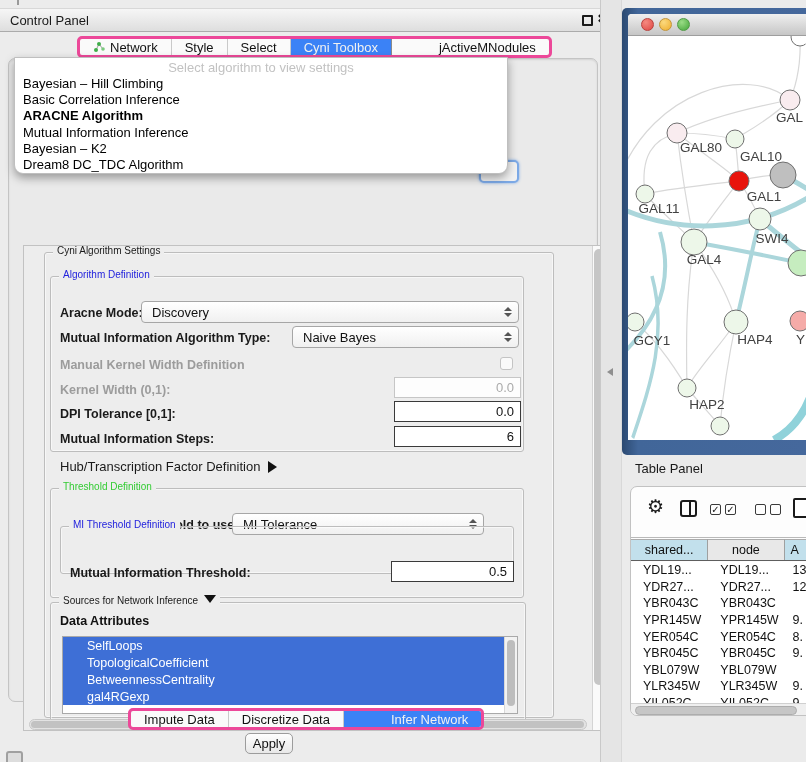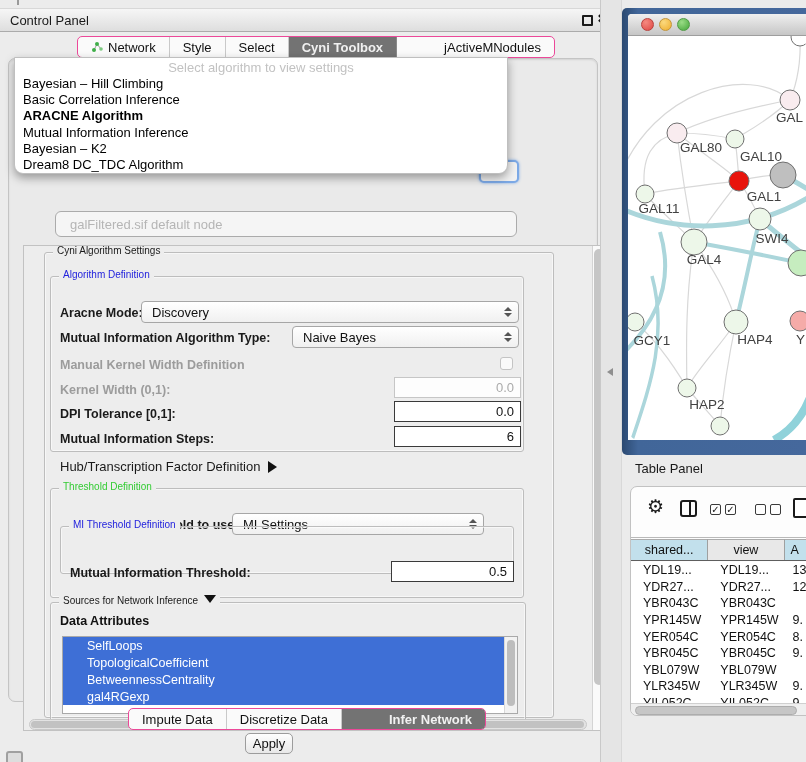--- a/index.html
+++ b/index.html
@@ -9,25 +9,25 @@
   
   #control-panel { position:absolute; left:0; top:0; width:600px; height:762px; background:#ECECEC; }
   #cp-titlebar { position:absolute; left:0; top:8px; width:600px; height:24px;
     background:linear-gradient(#F6F6F6,#DEDEDE); border-top:1px solid #D8D8D8; border-bottom:1px solid #ABABAB; }
   #cp-title { position:absolute; left:10px; top:4px; font-size:13px; color:#1A1A1A; }
   #float-btn { position:absolute; left:582px; top:6px; width:11px; height:11px; border:2px solid #1A1A1A; border-radius:1px; }
   #close-btn { position:absolute; left:597px; top:2px; font-size:13px; font-weight:bold; color:#111; }
   #corner-tick { position:absolute; left:17px; top:0; width:2px; height:5px; background:#9A9A9A; }
 
   .tab-strip { position:absolute; display:flex; height:22px; background:#FAFAFA;
-    border:1px solid #ec4899; border-radius:5px; overflow:hidden; }
+    border:3px solid #ec4899; border-radius:5px; overflow:hidden; }
   .tab { display:flex; align-items:center; padding:0 13px; font-size:13px; color:#111;
     border-right:1px solid #C9C9C9; background:transparent; white-space:nowrap; }
   .tab:last-child { border-right:none;padding-left:47px; }
-  .tab.selected { background:#737373; color:#F1F1F1; border-right-color:#8A8A8A;font-weight:bold; }
+  .tab.selected { background:#3b82f6; color:#F1F1F1; border-right-color:#8A8A8A; }
   .tab .ticon { margin-right:5px; display:inline-block; width:12px; height:12px; }
   #top-tabs { left:77px; top:36px; }
   #bottom-tabs { left:128px; top:708px; }
 
   #inner-panel { position:absolute; left:8px; top:58px; width:590px; height:644px;
     background:#EAEAEA; border:1px solid #C4C4C4; border-radius:7px;
     box-shadow:inset 0 1px 2px rgba(0,0,0,0.10); }
 
   
   #settings-pane { position:absolute; left:14px; top:186px; width:584px; height:486px;
@@ -178,21 +178,20 @@
         <span>Cyni Toolbox</span>
       </div>
       <div class="tab">
         <span>jActiveMNodules</span>
       </div>
     </div>
 
   <div id="inner-panel">
 
     <div id="bg-focus-combo"></div>
-    <div id="bg-combo">galFiltered.sif default node</div>
 
     <div id="settings-pane">
 
       <div class="group" id="settings-group" style="left:20px; top:6px; width:510px; height:466px;">
         <span class="legend">Cyni Algorithm Settings</span>
       </div>
 
       <div class="group" style="left:26px; top:30px; width:474px; height:176px;">
         <span class="legend blue">Algorithm Definition</span>
       </div>
@@ -223,21 +222,21 @@
 
       <div id="hub-row" style="top:213px;">
         <span>Hub/Transcription Factor Definition</span><span class="tri-right"></span>
       </div>
 
       <div class="group" style="left:26px; top:242px; width:474px; height:110px;">
         <span class="legend green">Threshold Definition</span>
       </div>
       <div class="flabel" style="left:72px; top:272px;">Which threshold to use:</div>
       <div class="combo" style="left:208px; top:267px; width:252px;">
-        <span>MI Settings</span>
+        <span>MI Tolerance</span>
         <span class="stepper">
             <i class="up"></i>
             <i class="dn"></i>
           </span>
       </div>
       <div class="group" style="left:36px; top:280px; width:454px; height:48px;">
         <span class="legend blue">MI Threshold Definition</span>
       </div>
       <div class="flabel" style="left:46px; top:320px;">Mutual Information Threshold:</div>
       <div class="tfield" style="left:367px; top:315px; width:123px;">0.5</div>
@@ -381,21 +380,21 @@
         <i></i>
       </div>
     <div class="cb-ic chk" style="left:79px;">✓</div>
     <div class="cb-ic chk" style="left:94px;">✓</div>
     <div class="cb-ic" style="left:124px;"></div>
     <div class="cb-ic" style="left:139px;"></div>
     <div id="doc-ic"></div>
   </div>
   <div id="tb-header" class="trow">
       <div class="tcell c0">shared...</div>
-      <div class="tcell c1">view</div>
+      <div class="tcell c1">node</div>
       <div class="tcell c2">A</div>
     </div>
   <div id="tb-rows">
       <div class="trow">
         <div class="tcell c0">YDL19...</div>
         <div class="tcell c1">YDL19...</div>
         <div class="tcell c2">13</div>
       </div>
       <div class="trow">
         <div class="tcell c0">YDR27...</div>

